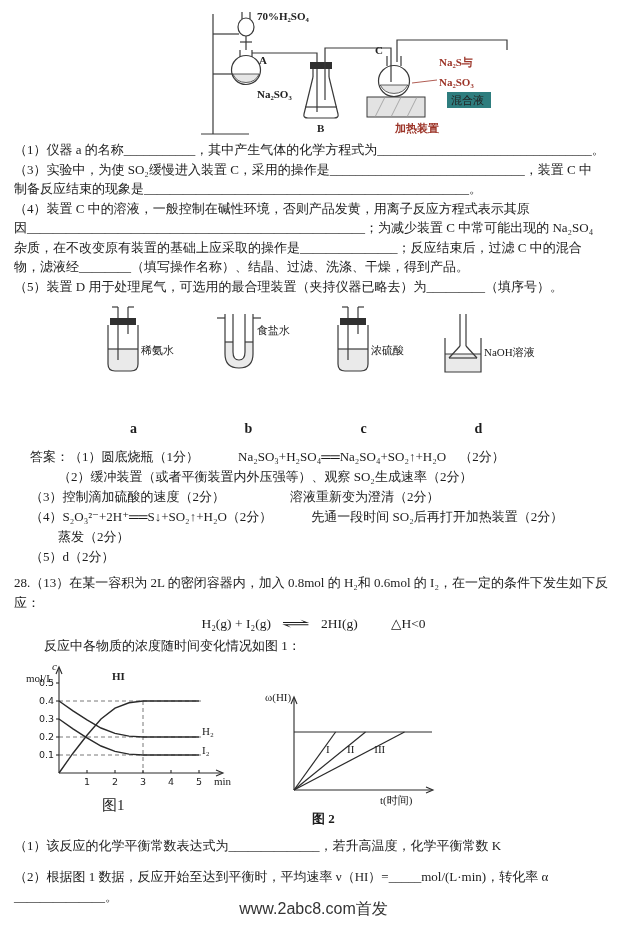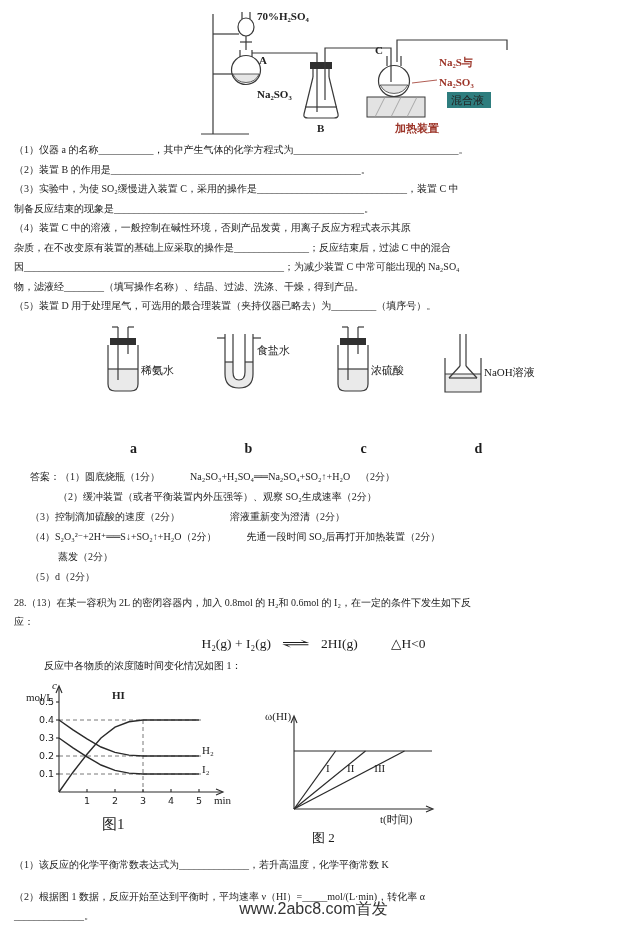--- a/index.html
+++ b/index.html
@@ -5,21 +5,21 @@
   * { margin:0; padding:0; box-sizing:border-box; }
   html,body { width:627px; height:928px; }
   body {
     background:#ffffff;
     font-family:"Liberation Serif","DejaVu Serif",serif;
     color:#1c1c1c;
     overflow:hidden;
     position:relative;
   }
   .page { width:627px; height:928px; padding:4px 14px 1px 14px; position:relative; }
-  .line { font-size:10px; line-height:19.5px; white-space:nowrap; }
+  .line { font-size:13px; line-height:19.5px; white-space:nowrap; }
   .top-diagram { height:136px; position:relative; }
   .top-diagram svg { position:absolute; left:185px; top:0; }
   .glass { fill:none; stroke:#3a3a3a; stroke-width:1.2; }
   .liquid { fill:#e6e6e6; stroke:#3a3a3a; stroke-width:0.8; }
   .liquidfill { fill:#eaeaea; stroke:none; }
   .svg-label { font-family:"Liberation Serif","DejaVu Serif",serif; font-size:11px; fill:#222; }
   .red { fill:#9c3428; font-weight:bold; }
   .apparatus-row { display:flex; margin:6px 0 0 62px; }
   .app-item { width:115px; display:flex; flex-direction:column; align-items:center;gap:39px; }
   .app-letter { font-size:14px; font-weight:bold; margin-top:0px; line-height:16px; }
@@ -28,21 +28,21 @@
   .ind-md { padding-left:28px; }
   .q28 { margin-top:6px; }
   .equation-line { text-align:center; font-size:13.5px; line-height:24px; }
   .arrow { display:inline-block; transform:scaleX(2.6); margin:0 16px; }
   .enthalpy { margin-left:30px; }
   .fig-intro { padding-left:30px; }
   .charts { position:relative; height:174px; margin-top:2px; }
   #fig1 { position:absolute; left:10px; top:0; }
   .fig1-caption { position:absolute; left:88px; top:138px; font-size:15px; }
   #fig2 { position:absolute; left:250px; top:28px; }
-  .fig2-caption { position:absolute; left:298px; top:152px; font-size:13px; }
+  .fig2-caption { position:absolute; left:298px; top:152px; font-size:13px;font-weight:bold; }
   .chart-tick { font-family:"DejaVu Sans",sans-serif; font-size:9.5px; fill:#222; }
   .chart-text { font-family:"Liberation Serif","DejaVu Serif",serif; font-size:11px; fill:#222; }
   .axis { stroke:#2a2a2a; stroke-width:1.1; fill:none; }
   .final { margin-top:4px; }
   .gap-top { margin-top:12px; }
   .watermark {
     position:absolute; bottom:8px; left:0; width:100%;
     text-align:center; font-size:16px; color:#333;
     font-family:"Liberation Sans","DejaVu Sans",sans-serif;
   }
@@ -104,26 +104,25 @@
       <text x="240" y="62" class="svg-label red">Na₂S与</text>
       <text x="240" y="82" class="svg-label red">Na₂SO₃</text>
       <rect x="248" y="88" width="44" height="16" fill="#2e7d7e"></rect>
       <text x="252" y="100" class="svg-label" fill="#ffffff">混合液</text>
       <text x="196" y="128" class="svg-label red">加热装置</text>
     </svg>
   </div>
 
   <div class="qblock">
     <div class="line">（1）仪器 a 的名称___________，其中产生气体的化学方程式为_________________________________。</div>
-    <div class="line">（2）装置 B 的作用是__________________________________________________。</div>
     <div class="line">（3）实验中，为使 SO₂缓慢进入装置 C，采用的操作是______________________________，装置 C 中</div>
     <div class="line">制备反应结束的现象是__________________________________________________。</div>
     <div class="line">（4）装置 C 中的溶液，一般控制在碱性环境，否则产品发黄，用离子反应方程式表示其原</div>
+    <div class="line">因____________________________________________________；为减少装置 C 中常可能出现的 Na₂SO₄</div>
     <div class="line">杂质，在不改变原有装置的基础上应采取的操作是_______________；反应结束后，过滤 C 中的混合</div>
-    <div class="line">因____________________________________________________；为减少装置 C 中常可能出现的 Na₂SO₄</div>
     <div class="line">物，滤液经________（填写操作名称）、结晶、过滤、洗涤、干燥，得到产品。</div>
     <div class="line">（5）装置 D 用于处理尾气，可选用的最合理装置（夹持仪器已略去）为_________（填序号）。</div>
   </div>
 
   <div class="apparatus-row">
     <div class="app-item">
       <svg width="112" height="80">
         <path class="liquidfill" d="M30,47 L30,62 Q30,69 37,69 L53,69 Q60,69 60,62 L60,47 Z"></path>
         <g class="glass">
           <line x1="34" y1="5" x2="40" y2="5"></line>

